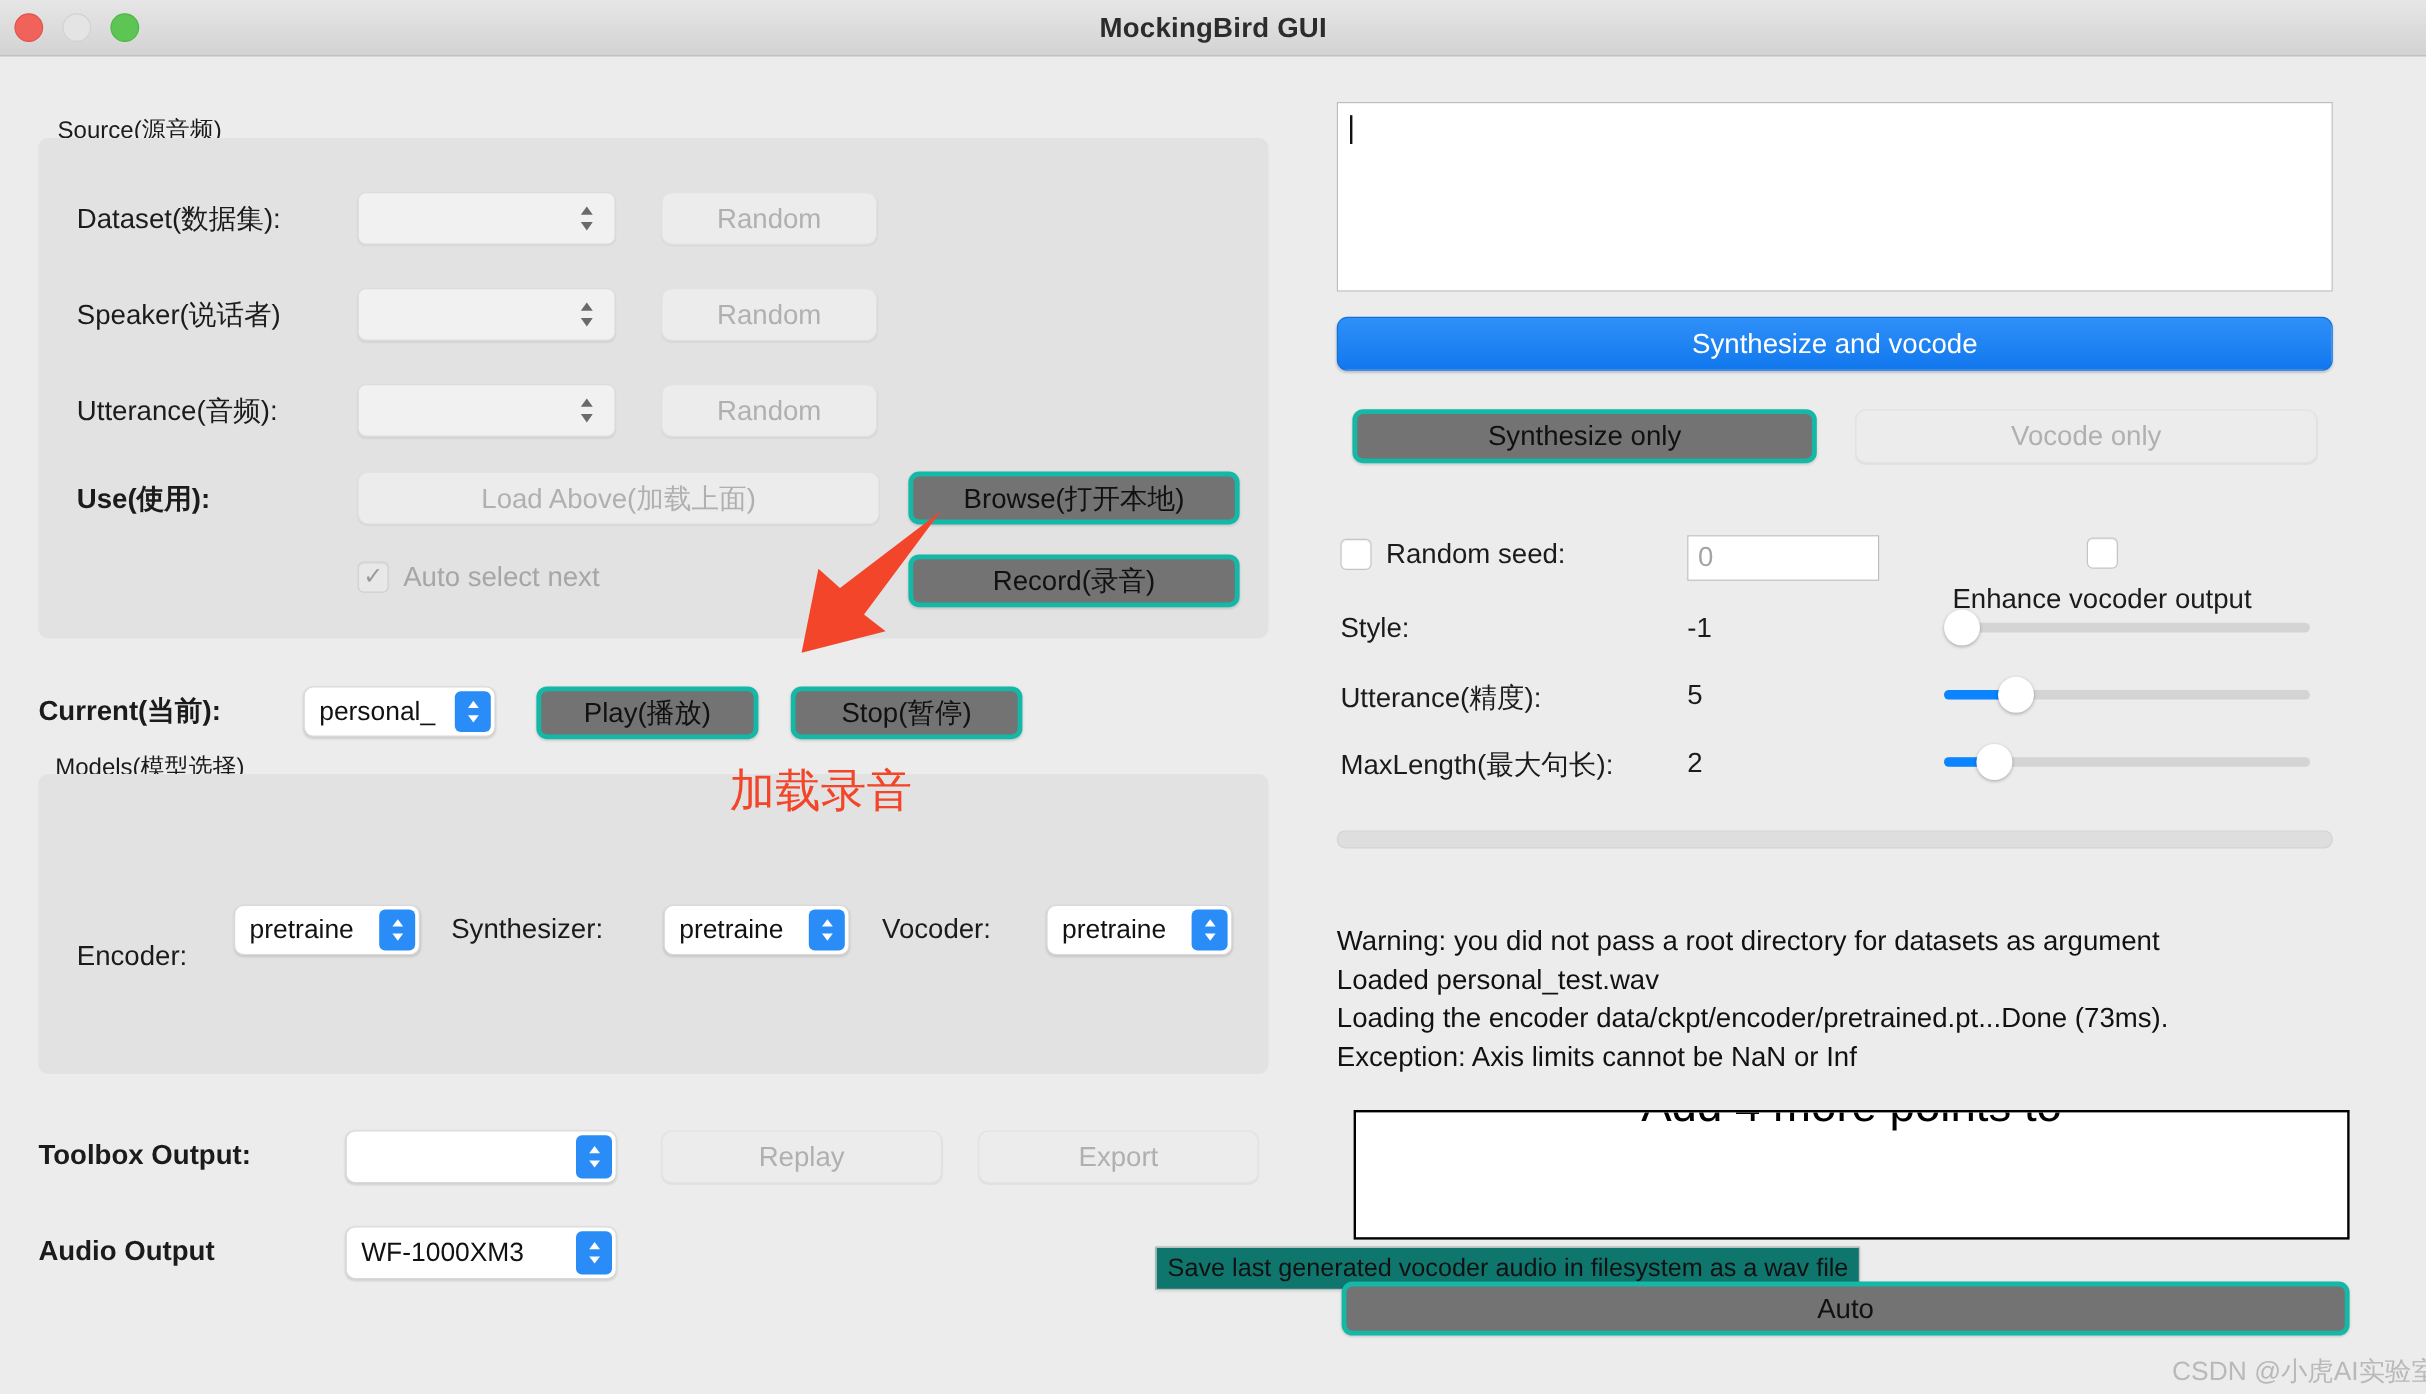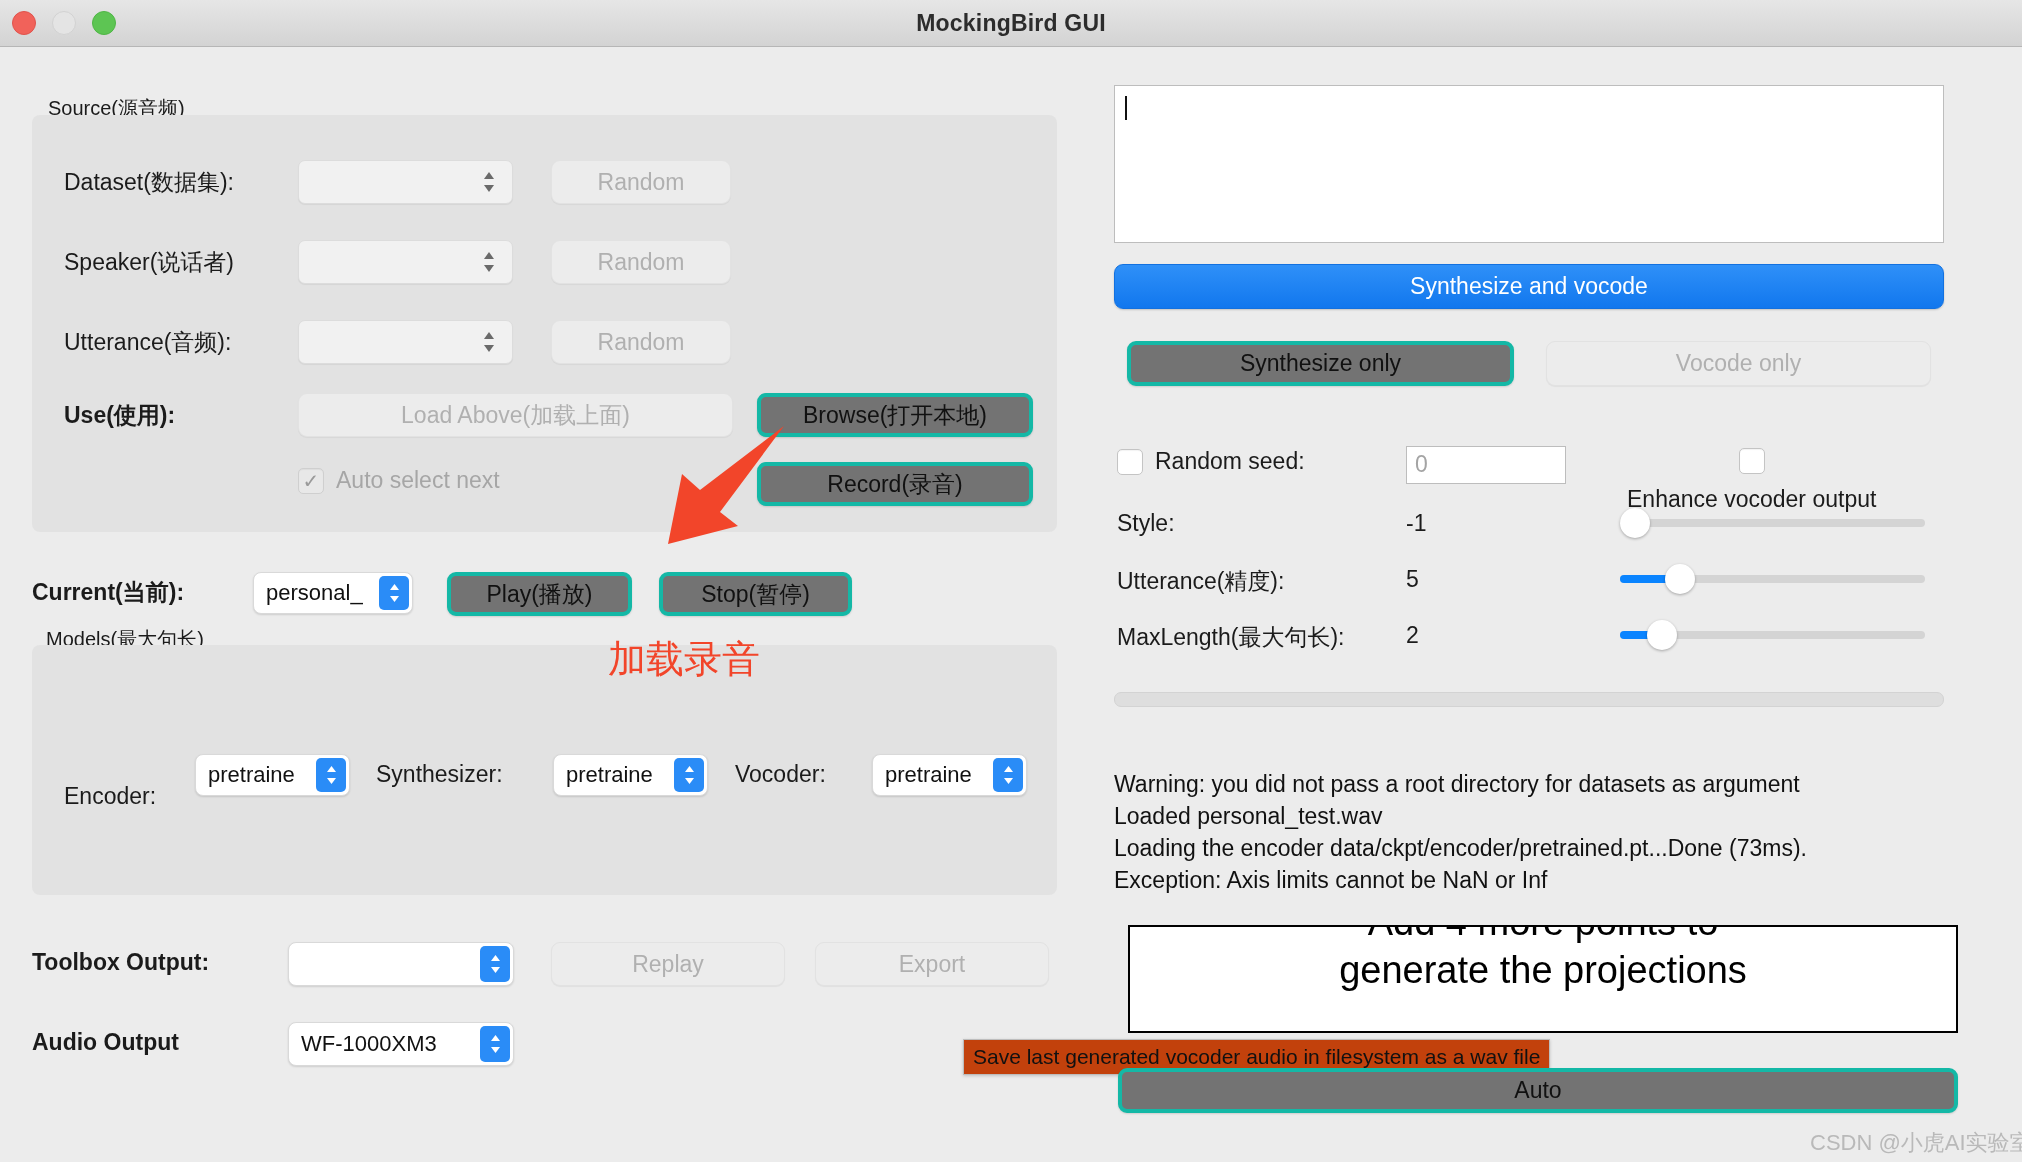--- a/index.html
+++ b/index.html
@@ -124,21 +124,21 @@
     position:absolute; background:#fff; border:2px solid #000; overflow:hidden;
     text-align:center;
   }
   .plotframe .l1{ position:absolute; left:0; right:0; top:-26px;
                   font-size:38px; color:#000; white-space:nowrap; }
   .plotframe .l2{ position:absolute; left:0; right:0; top:22px;
                   font-size:38px; color:#000; white-space:nowrap; }
 
   
   .tooltip{
-    position:absolute; background:#c2410c; border:1px solid #bdbdbd;
+    position:absolute; background:#0f766e; border:1px solid #bdbdbd;
     font-size:21px; color:#111; padding:5px 9px; white-space:nowrap;
     box-shadow:0 1px 3px rgba(0,0,0,.18);
   }
 
   
   .annot-text{ position:absolute; color:#f2452a; font-size:38px; white-space:nowrap; }
   #arrow{ position:absolute; left:660px; top:420px; width:130px; height:130px; }
 
   .watermark{ position:absolute; font-size:22px; color:#b9b9b9; white-space:nowrap; }
 </style>
@@ -207,21 +207,21 @@
   <span class="chip">
     <svg width="13" height="24" viewBox="0 0 13 24">
         <path d="M6.5 3 L11 9 L2 9 Z" fill="#fff"></path>
         <path d="M6.5 21 L11 15 L2 15 Z" fill="#fff"></path>
       </svg>
   </span>
 </div>
 <div class="btn white" style="left:447px; top:572px; width:185px; height:44px;">Play(播放)</div>
 <div class="btn white" style="left:659px; top:572px; width:193px; height:44px;">Stop(暂停)</div>
 
-<div class="grouptitle" style="left:46px; top:626px;">Models(最大句长)</div>
+<div class="grouptitle" style="left:46px; top:626px;">Models(模型选择)</div>
 <div class="groupbox" style="left:32px; top:645px; width:1025px; height:250px;"></div>
 
 <div class="lbl" style="position:absolute; left:64px; top:783px;">Encoder:</div>
 <div class="combo-blue" style="left:195px; top:754px; width:155px; height:42px;">
   <span class="cbtext">pretraine</span>
   <span class="chip">
     <svg width="13" height="24" viewBox="0 0 13 24">
         <path d="M6.5 3 L11 9 L2 9 Z" fill="#fff"></path>
         <path d="M6.5 21 L11 15 L2 15 Z" fill="#fff"></path>
       </svg>
@@ -320,21 +320,20 @@
 
 <div class="hbar" style="left:1114px; top:692px; width:830px;"></div>
 
 <div class="logbox" style="left:1114px; top:770px;">Warning: you did not pass a root directory for datasets as argument</div>
 <div class="logbox" style="left:1114px; top:802px;">Loaded personal_test.wav</div>
 <div class="logbox" style="left:1114px; top:834px;">Loading the encoder data/ckpt/encoder/pretrained.pt...Done (73ms).</div>
 <div class="logbox" style="left:1114px; top:866px;">Exception: Axis limits cannot be NaN or Inf</div>
 
 <div class="plotframe" style="left:1128px; top:925px; width:830px; height:108px;">
   <div class="l1">Add 4 more points to</div>
-  <div class="l2">generate the projections</div>
 </div>
 
 <div class="tooltip" style="left:963px; top:1039px;">Save last generated vocoder audio in filesystem as a wav file</div>
 
 <div class="btn white" style="left:1118px; top:1068px; width:840px; height:45px;">Auto</div>
 
 <svg id="arrow" viewBox="0 0 130 130">
   <path d="M124 6 L60 92 L78 106 L8 124 L22 54 L40 70 Z" fill="#f2452a"></path>
 </svg>
 <div class="annot-text" style="left:608px; top:634px;">加载录音</div>

